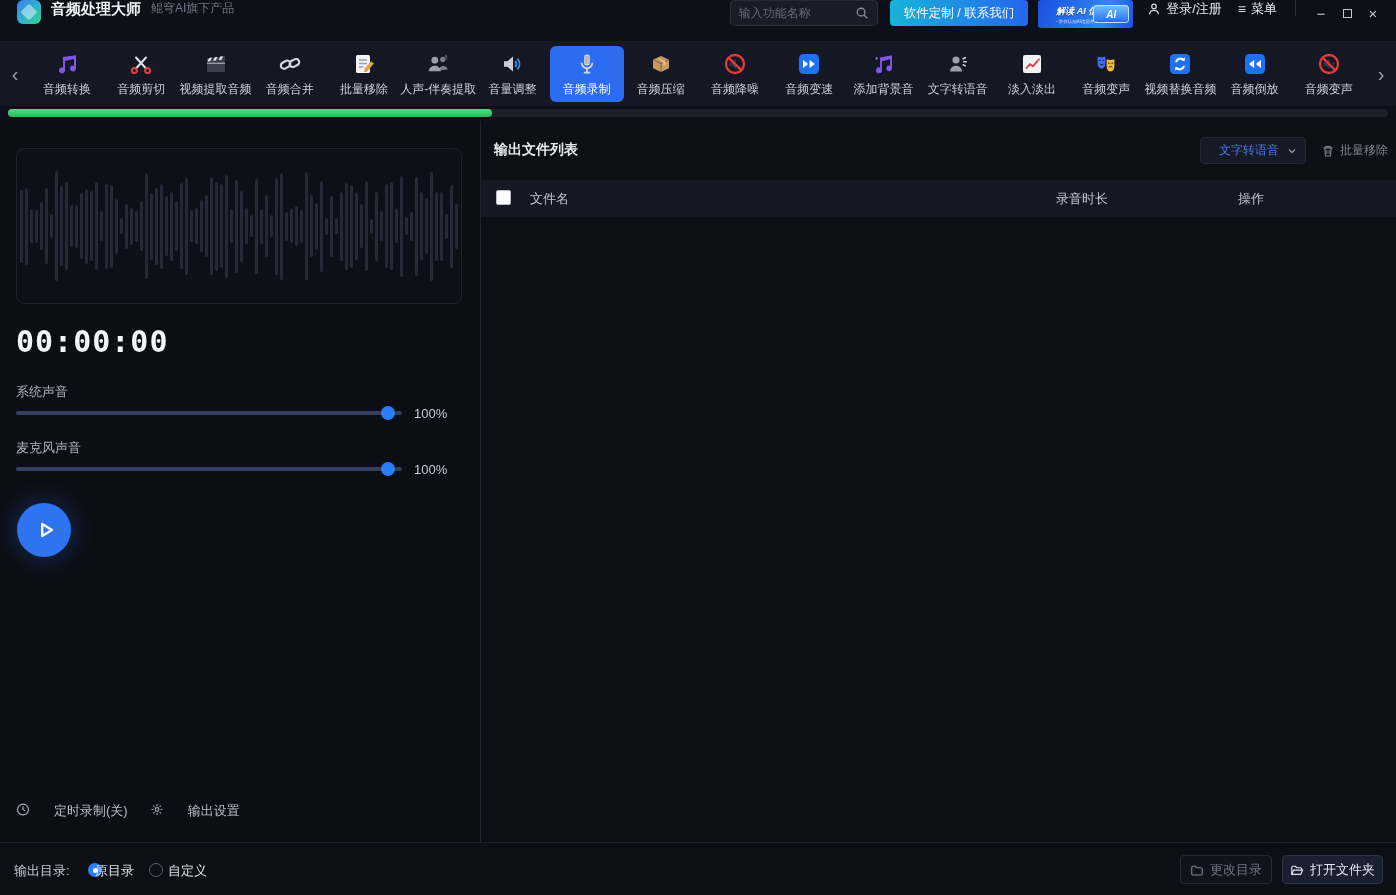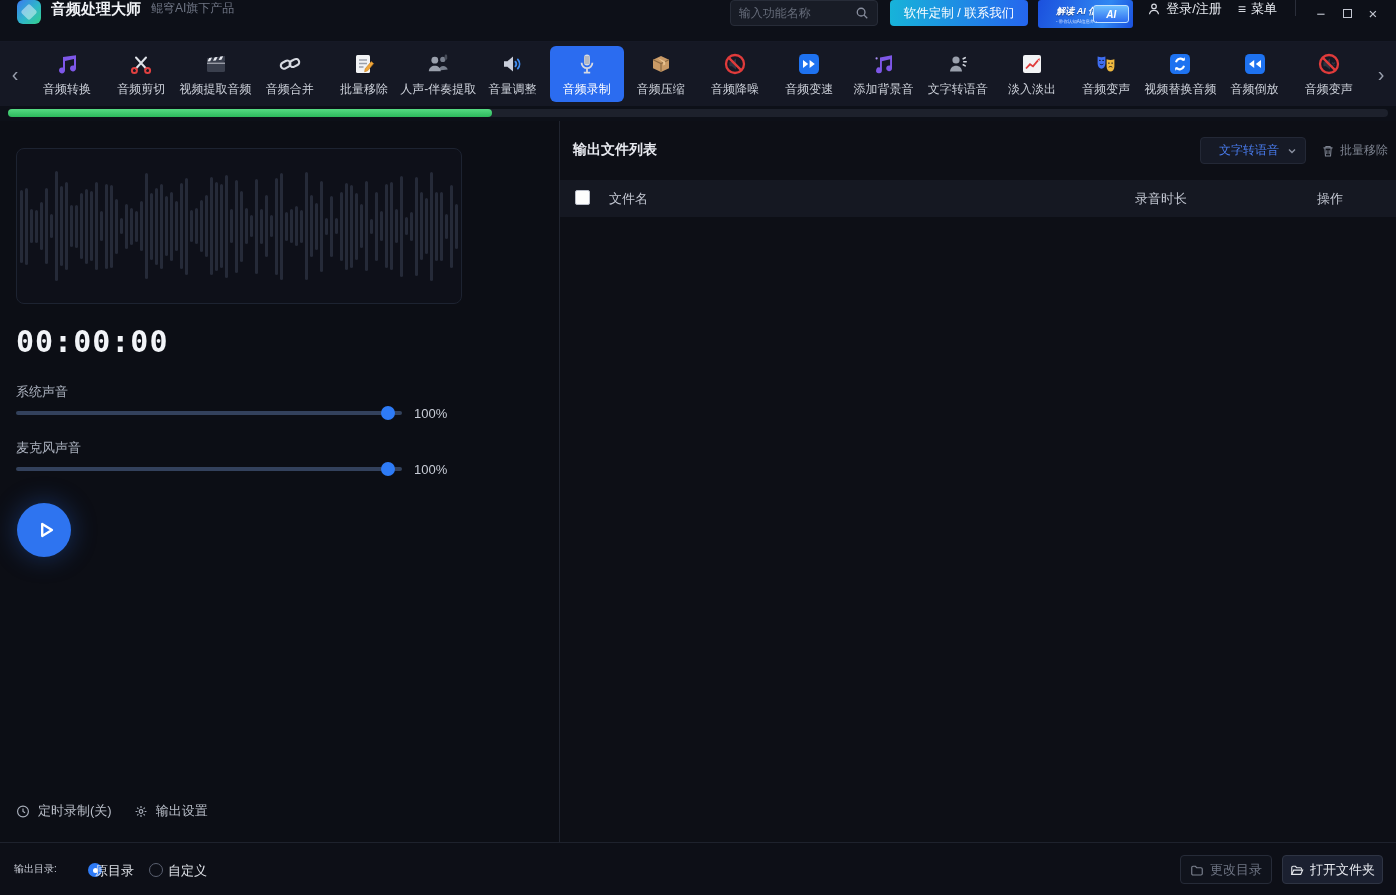--- a/index.html
+++ b/index.html
@@ -41,52 +41,52 @@
   .tb-label { font-size:12px; color:#cdd1da; margin-top:4px; white-space:nowrap; }
   .tb-item.active .tb-label { color:#fff; }
 
   
   .scrollstrip { position:absolute; top:106px; left:0; width:100%; height:15px; background:#0d1018; }
   .scrolltrack { position:absolute; left:8px; right:8px; top:3px; height:8px; border-radius:4px; background:#1d212c; }
   .scrollthumb { position:absolute; left:0; top:0; width:484px; height:8px; border-radius:4px; background:linear-gradient(180deg,#55da82,#2cb95c); }
 
   
   .main { position:absolute; top:121px; left:0; width:100%; height:721px; display:flex; }
-  .left-panel { position:relative; width:560px; flex:none; background:#0c0e15; border-right:1px solid #20242f; }
+  .left-panel { position:relative; width:481px; flex:none; background:#0c0e15; border-right:1px solid #20242f; }
   .right-panel { position:relative; flex:1; background:#0d0f16; }
 
   
   .wavebox { position:absolute; left:16px; top:27px; width:446px; height:156px; background:#0e1019; border:1px solid #1d2331; border-radius:8px; display:flex; align-items:center; justify-content:center; gap:2px; overflow:hidden; }
   .wavebar { width:3px; border-radius:2px; background:#252a38; flex:none; }
   .timer { position:absolute; left:16px; top:203px; font-family:"DejaVu Sans Mono",monospace; font-size:30px; font-weight:bold; color:#f2f4f8; letter-spacing:1px; }
   .slider-label { position:absolute; left:16px; font-size:13px; color:#aab0bd; }
   .slider-track { position:absolute; left:16px; width:386px; height:4px; border-radius:2px; background:#33415c; cursor:pointer; }
   .slider-thumb { position:absolute; width:14px; height:14px; border-radius:50%; background:#2e7bf6; cursor:grab; }
   .slider-val { position:absolute; left:414px; font-size:13px; color:#c8ccd6; }
   .play-btn { position:absolute; left:17px; top:382px; width:54px; height:54px; border-radius:50%; background:#2e74f0; display:flex; align-items:center; justify-content:center; cursor:pointer; box-shadow:0 0 26px rgba(46,116,240,.35); }
   .play-btn svg { width:26px; height:26px; margin-left:3px; }
   .lp-utils { position:absolute; left:16px; bottom:22px; display:flex; align-items:center; gap:22px; }
-  .util-item { display:flex; align-items:center; gap:8px; font-size:13px; color:#b9bec8; cursor:pointer; white-space:nowrap; }
+  .util-item { display:flex; align-items:flex-start; gap:24px; font-size:13px; color:#b9bec8; cursor:pointer; white-space:nowrap; }
   .util-item svg { width:15px; height:15px; }
 
   
   .rp-header { position:relative; height:59px;text-align:center; }
   .rp-title { position:absolute; left:13px; top:20px; font-size:14px; font-weight:bold; color:#e8eaf0; }
   .batch-select { position:absolute; right:90px; top:16px; width:106px; height:27px; background:#161a26; border:1px solid #232836; border-radius:4px; display:flex; align-items:center; padding:0 8px 0 10px; cursor:pointer; }
   .batch-select-label { flex:1; font-size:12px; color:#4a7df0; white-space:nowrap; }
   .batch-remove { position:absolute; right:8px; top:21px; display:flex; align-items:center; gap:5px; font-size:12px; color:#7d8390; cursor:pointer; white-space:nowrap; }
   .batch-remove svg { width:14px; height:14px; }
   .table-header { position:absolute; left:0; top:59px; width:100%; height:37px; background:#151822; }
   .th-check { position:absolute; left:15px; top:10px; width:15px; height:15px; background:#fdfdfd; border:1px solid #b9bdc8; border-radius:2px; cursor:pointer; }
   .th-cell { position:absolute; top:10px; font-size:13px; color:#c3c7d2; }
   .empty-state { position:absolute; left:0; top:396px; width:100%; text-align:center; font-size:13px; color:#3c424e; }
 
   
   .footer { position:absolute; left:0; bottom:0; width:100%; height:53px; background:#0d0f17; border-top:1px solid #1e222d; }
-  .f-label { position:absolute; left:14px; top:19px; font-size:10px; color:#c9cdd7; }
+  .f-label { position:absolute; left:14px; top:19px; font-size:13px; color:#c9cdd7; }
   .radio { position:absolute; top:20px; width:14px; height:14px; border-radius:50%; cursor:pointer; }
   .radio.on { background:#2e7bf6; }
   .radio.on::after { content:""; position:absolute; left:4.5px; top:4.5px; width:5px; height:5px; border-radius:50%; background:#fff; }
   .radio.off { border:1.5px solid #5a6070; }
   .radio-label { position:absolute; top:19px; font-size:13px; color:#dfe2e8; cursor:pointer; }
   .path-input { position:absolute; left:218px; top:11px; width:290px; height:31px; background:#131620; border:1px solid #262b38; border-radius:4px; color:#6f7584; font-size:13px; font-family:inherit; padding:0 10px; outline:none; }
   .f-btn { position:absolute; top:12px; height:29px; border-radius:4px; display:flex; align-items:center; justify-content:center; gap:6px; font-size:13px; cursor:pointer; }
   .f-btn svg { width:15px; height:15px; }
   .btn-change { right:124px; width:92px; background:#10131c; border:1px solid #262b38; color:#6f7584; }
   .btn-open { right:13px; width:101px; background:#1b2030; border:1px solid #2e3443; color:#e8eaf0; }

